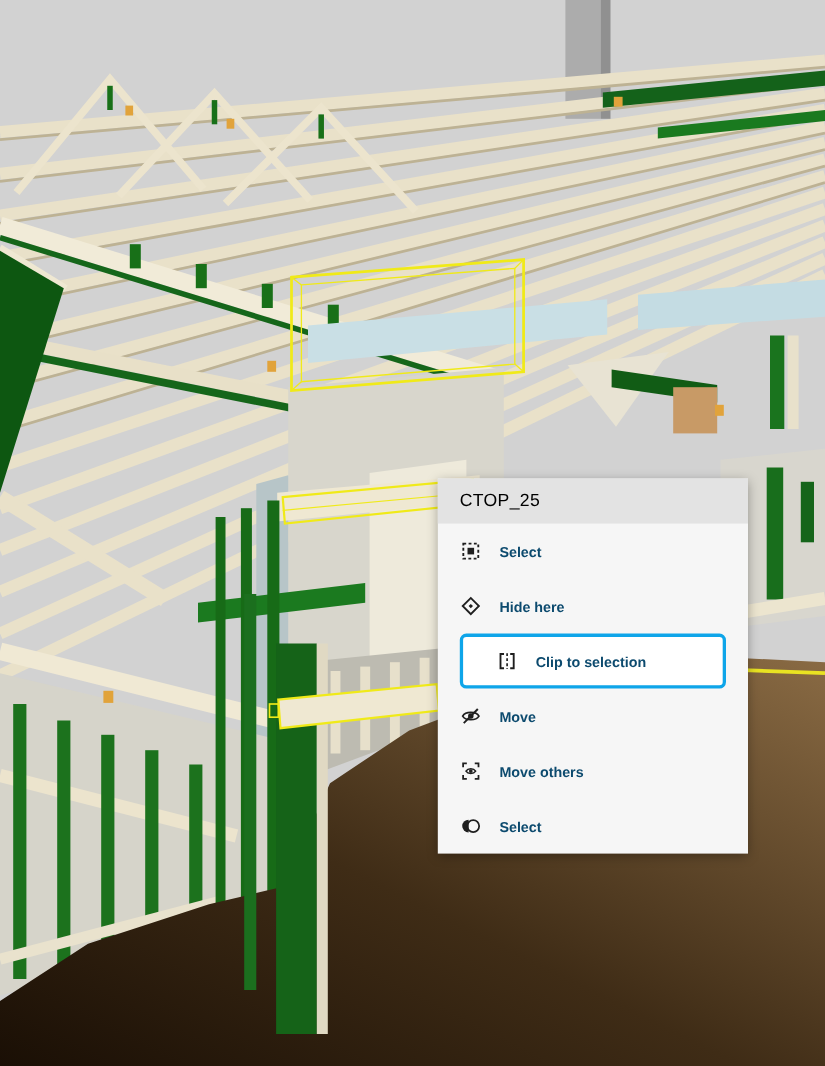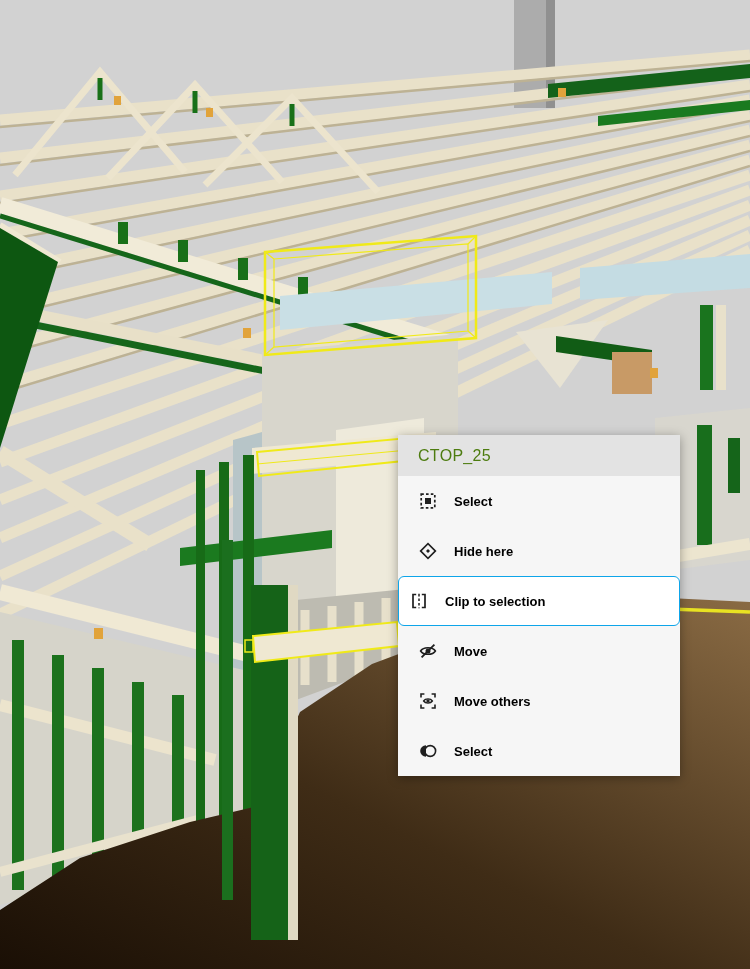--- a/index.html
+++ b/index.html
@@ -9,29 +9,29 @@
   }
   .viewport{position:absolute;left:0;top:0;width:750px;height:969px}
   .viewport svg{display:block}
 
   .context-menu{
     position:absolute;left:398px;top:435px;width:282px;
     background:#f6f6f6;box-shadow:0 2px 10px rgba(0,0,0,.35);z-index:10;
   }
   .menu-header{
     background:#e3e3e3;padding:12px 20px 11px 20px;
-    font-size:16px;color:#4d7c0f;letter-spacing:.3px;
+    font-size:16px;color:#000000;letter-spacing:.3px;
   }
   .menu-item{
     display:flex;align-items:center;height:50px;padding:0 20px;gap:16px;cursor:pointer;
   }
-  .menu-item .label{font-size:13px;font-weight:700;color:#000000}
+  .menu-item .label{font-size:13px;font-weight:700;color:#0c4a6e}
   .menu-item.highlighted{
-    box-sizing:border-box;margin:0 0;padding:0 10px;
-    border:1px solid #0ea5e9;border-radius:6px;background:#ffffff;
+    box-sizing:border-box;margin:0 20px;padding:0 30px;
+    border:3px solid #0ea5e9;border-radius:6px;background:#ffffff;
   }
   .menu-icon{width:20px;height:20px;display:inline-flex;flex-shrink:0}
 </style>
 </head>
 <body>
 
 <div class="viewport">
 <svg width="750" height="969" viewBox="0 0 750 969" xmlns="http://www.w3.org/2000/svg">
   <defs>
     <linearGradient id="groundGrad" x1="0" y1="1" x2="1" y2="0">

